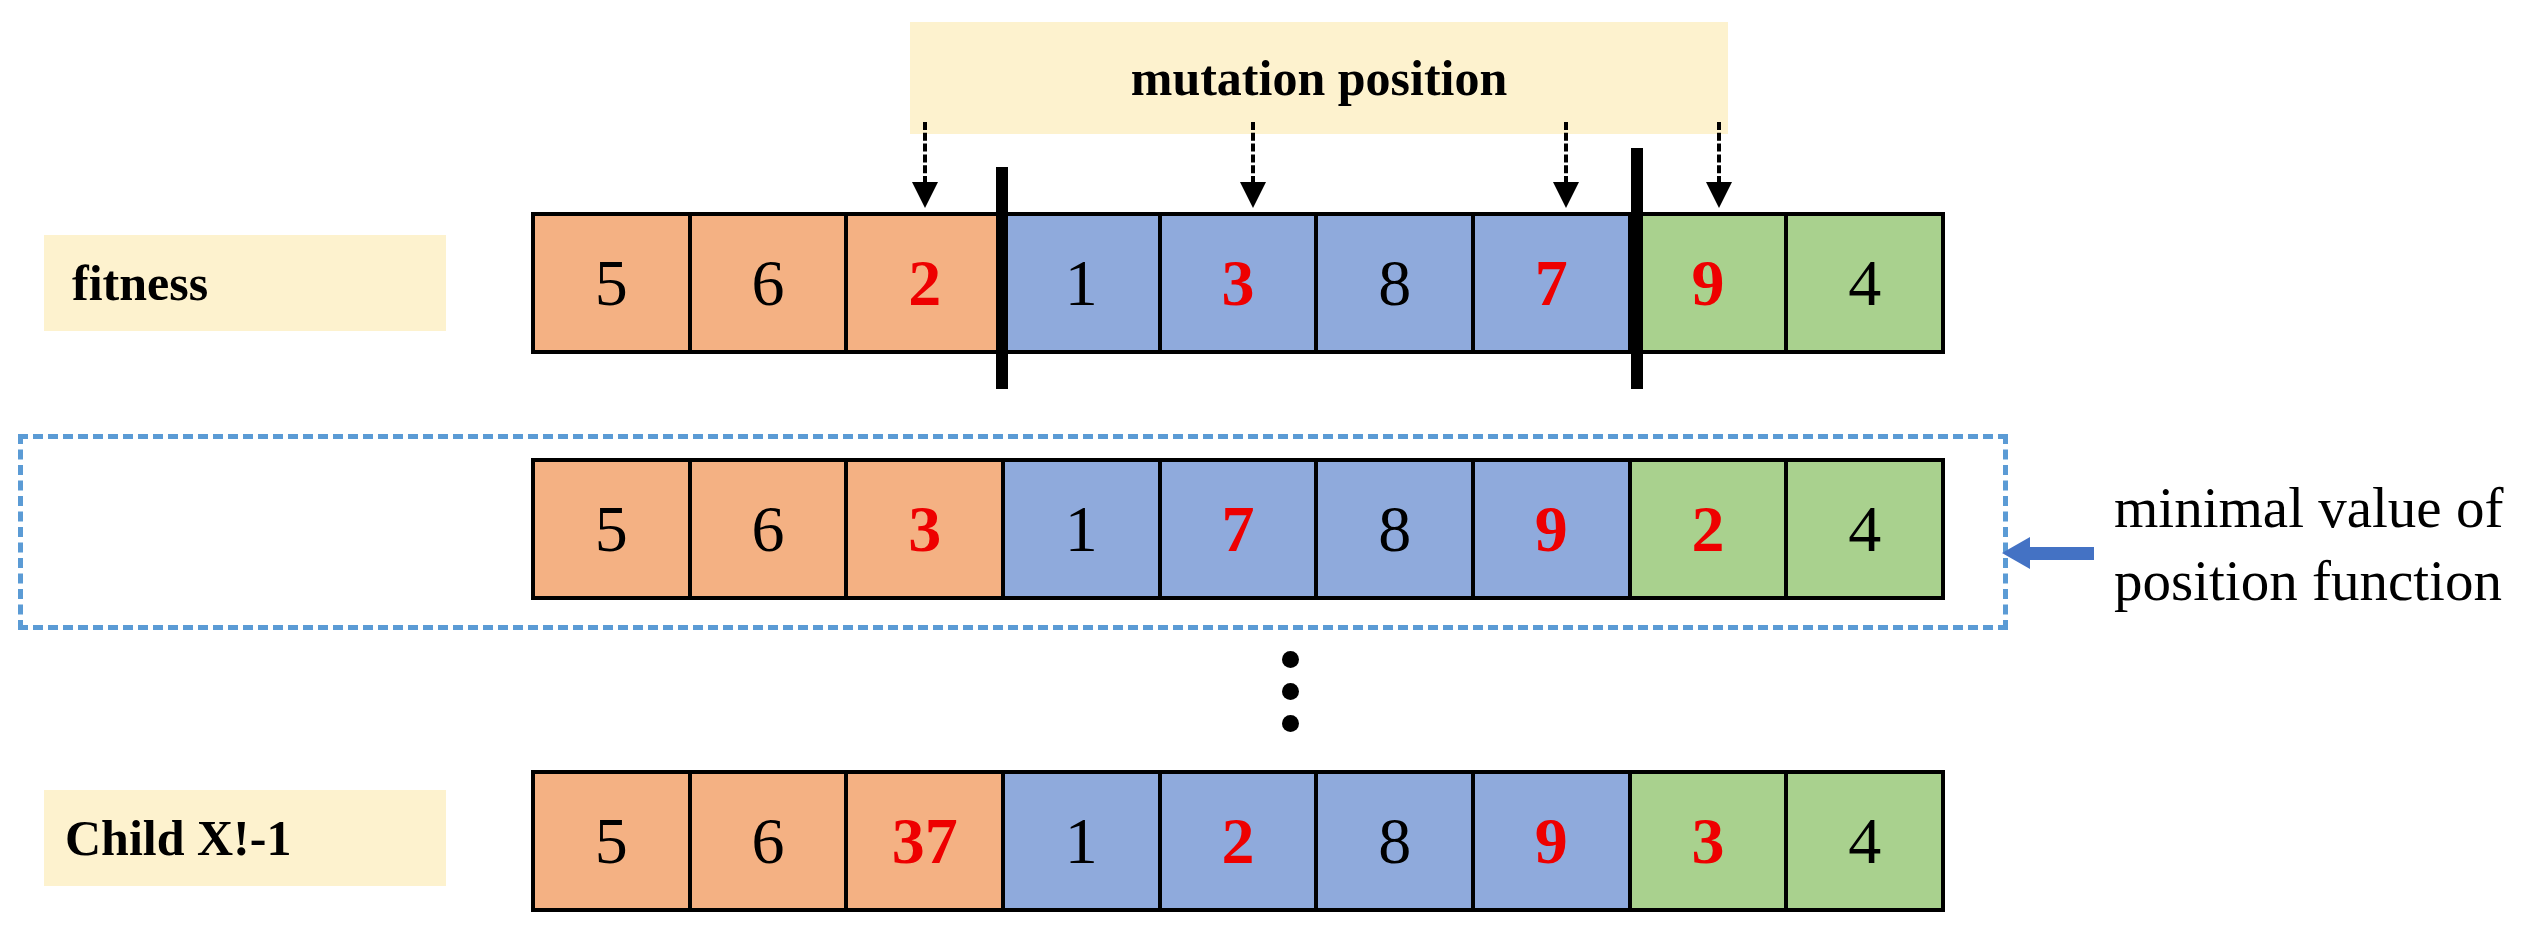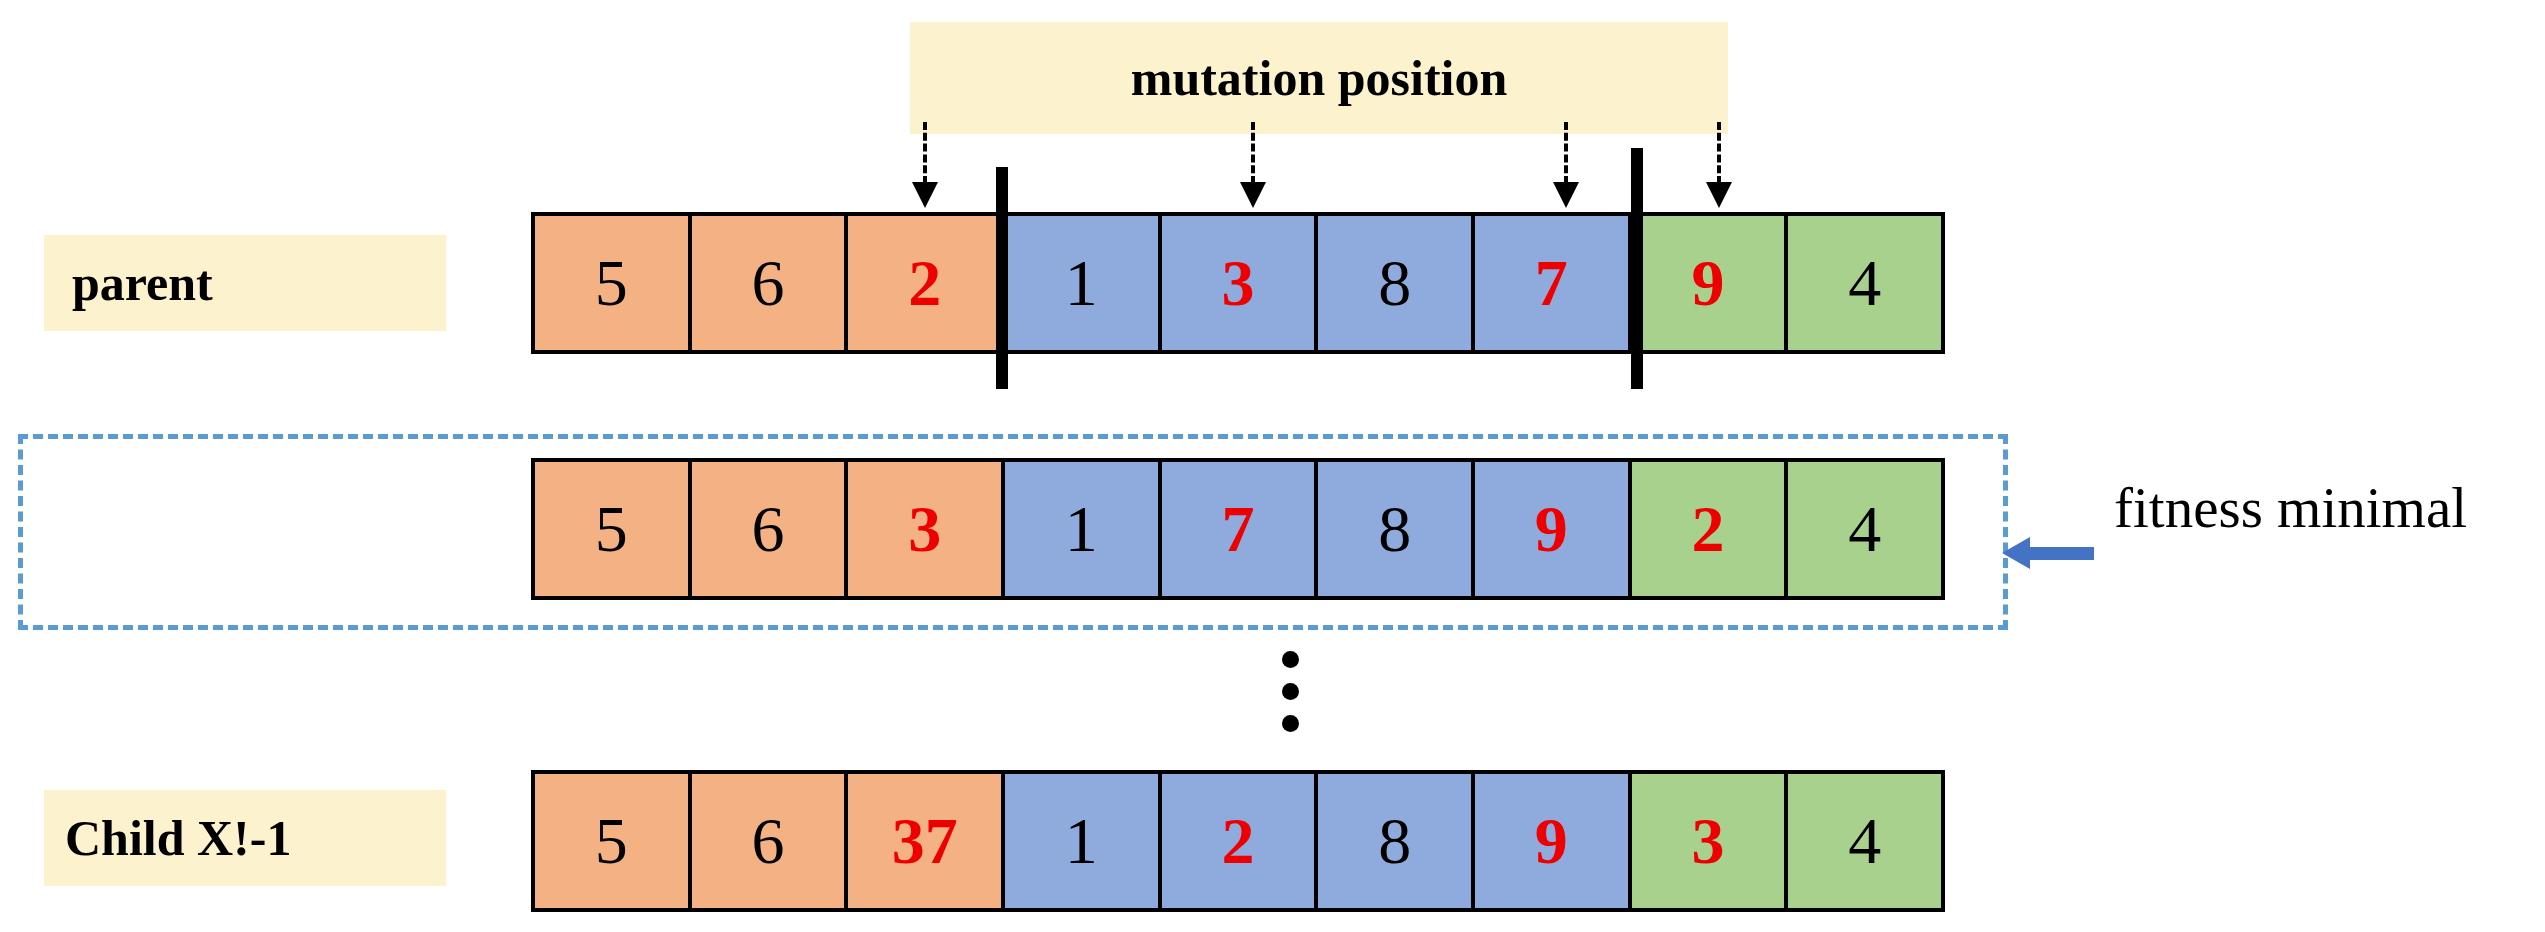--- a/index.html
+++ b/index.html
@@ -92,21 +92,21 @@
   <div class="mut-arrow" style="left:1566px;top:122px;">
     <div class="line"></div>
     <div class="head"></div>
   </div>
   <div class="mut-arrow" style="left:1719px;top:122px;">
     <div class="line"></div>
     <div class="head"></div>
   </div>
 
   <div class="tag row-tag" style="top:235px;">
-    <span>parent</span>
+    <span>fitness</span>
   </div>
   <div class="gene-row" style="top:212px;">
       <div class="cell seg-orange">5</div>
       <div class="cell seg-orange">6</div>
       <div class="cell seg-orange red">2</div>
       <div class="cell seg-blue">1</div>
       <div class="cell seg-blue red">3</div>
       <div class="cell seg-blue">8</div>
       <div class="cell seg-blue red">7</div>
       <div class="cell seg-green red">9</div>
@@ -128,21 +128,22 @@
       <div class="cell seg-blue red">9</div>
       <div class="cell seg-green red">2</div>
       <div class="cell seg-green">4</div>
     </div>
 
   <div class="blue-arrow">
     <div class="head"></div>
     <div class="shaft"></div>
   </div>
   <div class="annotation">
-    <div>fitness minimal</div>
+    <div>minimal value of</div>
+    <div>position function</div>
   </div>
 
   <div class="vdots">
     <div class="dot"></div>
     <div class="dot"></div>
     <div class="dot"></div>
   </div>
 
   <div class="tag row-tag" style="top:790px;padding-left:21px;">
     <span>Child X!-1</span>

